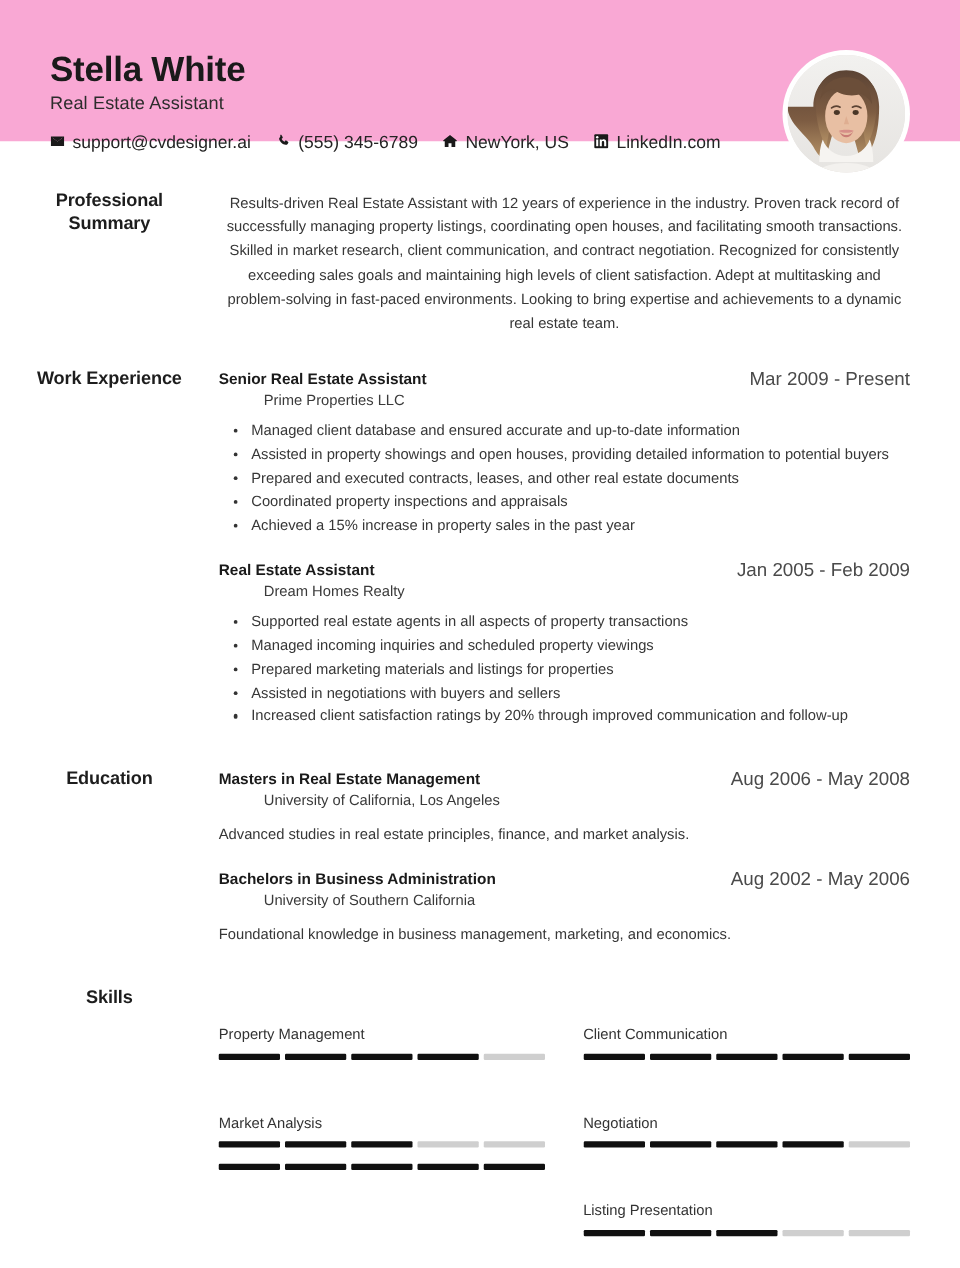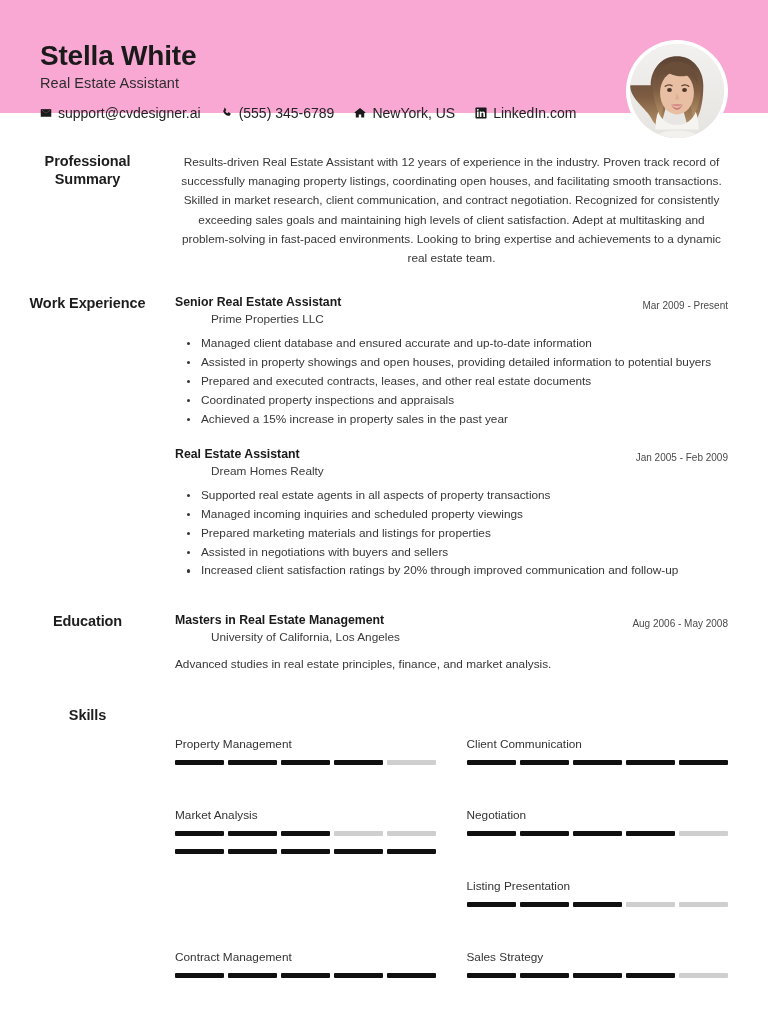--- a/index.html
+++ b/index.html
@@ -97,21 +97,21 @@
   .entry { margin-bottom: 0; }
   .entry + .entry { margin-top: 18px; }
   .entry-head { display: flex; align-items: flex-end; justify-content: space-between; }
   .entry-title {
     font-size: 12.3px;
     font-weight: 700;
     color: #1a1a1a;
     line-height: 1.3;
   }
   .entry-date {
-    font-size: 10px;
+    font-size: 15px;
     color: #4a4a4a;
     white-space: nowrap;
     flex: none;
   }
   .entry-sub {
     font-size: 11.8px;
     color: #3a3a3a;
     margin-top: 1px;
     line-height: 1.35;
     margin-left: 36px;
@@ -304,20 +304,28 @@
     <div class="section-label">Education</div>
     <div class="section-content" id="education-entries">
         <div class="entry">
           <div class="entry-head">
             <div class="entry-title">Masters in Real Estate Management</div>
             <div class="entry-date">Aug 2006 - May 2008</div>
           </div>
           <div class="entry-sub">University of California, Los Angeles</div>
           <div class="entry-desc">Advanced studies in real estate principles, finance, and market analysis.</div>
         </div>
+        <div class="entry">
+          <div class="entry-head">
+            <div class="entry-title">Bachelors in Business Administration</div>
+            <div class="entry-date">Aug 2002 - May 2006</div>
+          </div>
+          <div class="entry-sub">University of Southern California</div>
+          <div class="entry-desc">Foundational knowledge in business management, marketing, and economics.</div>
+        </div>
       </div>
   </div>
 
   <div class="section" id="skills-section">
     <div class="section-label">Skills</div>
     <div class="section-content">
       <div class="skills-grid" id="skills-grid">
           <div class="skill">
             <div class="skill-name">Property Management</div>
             <div class="skill-bar">

